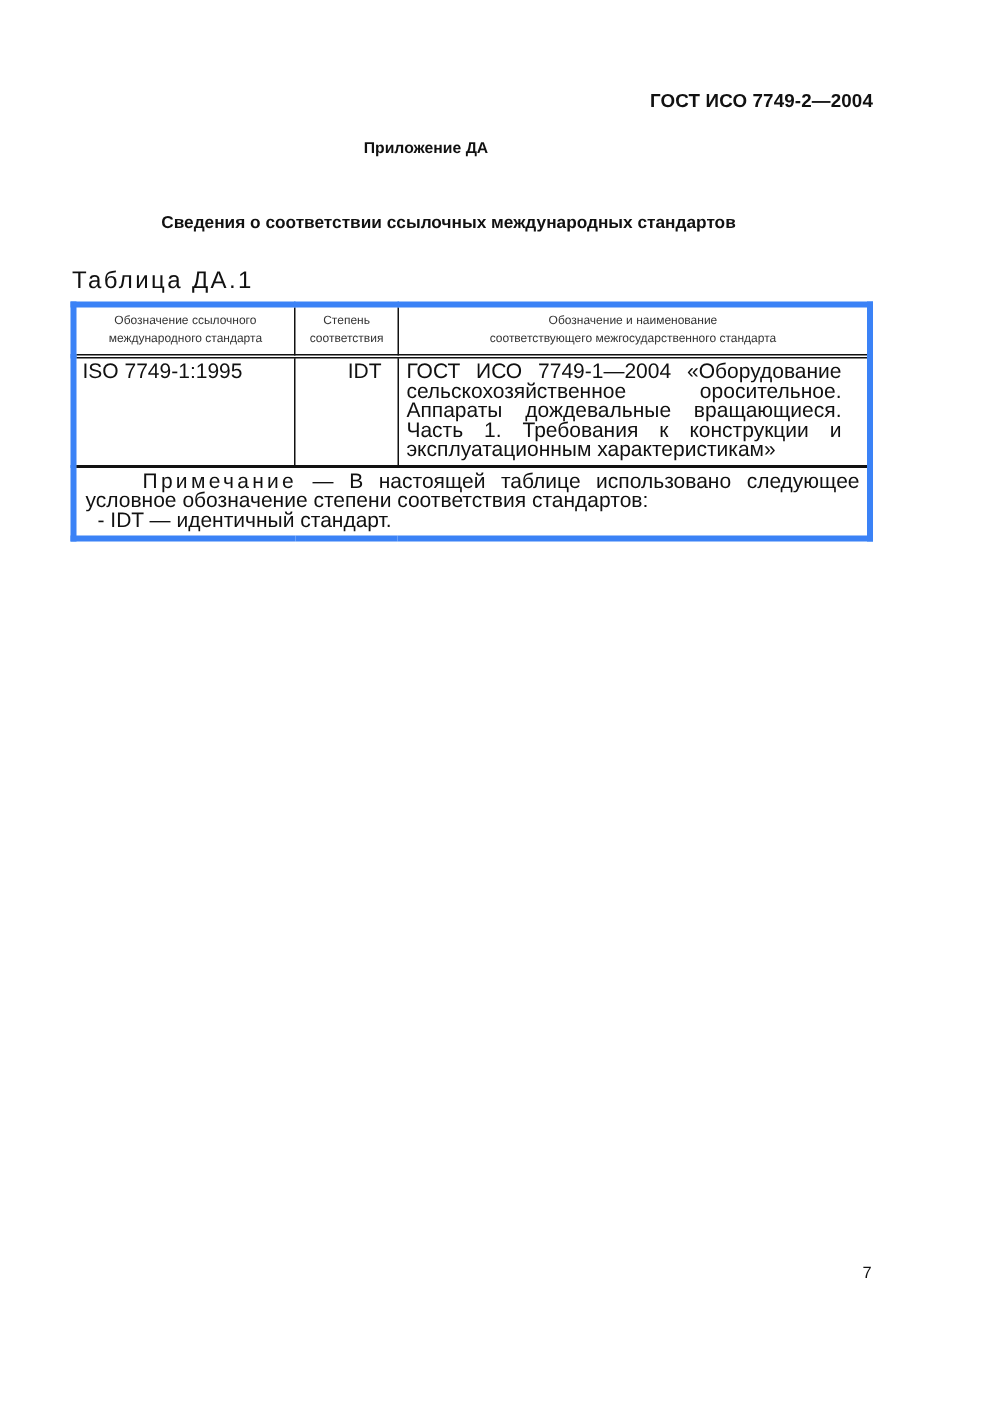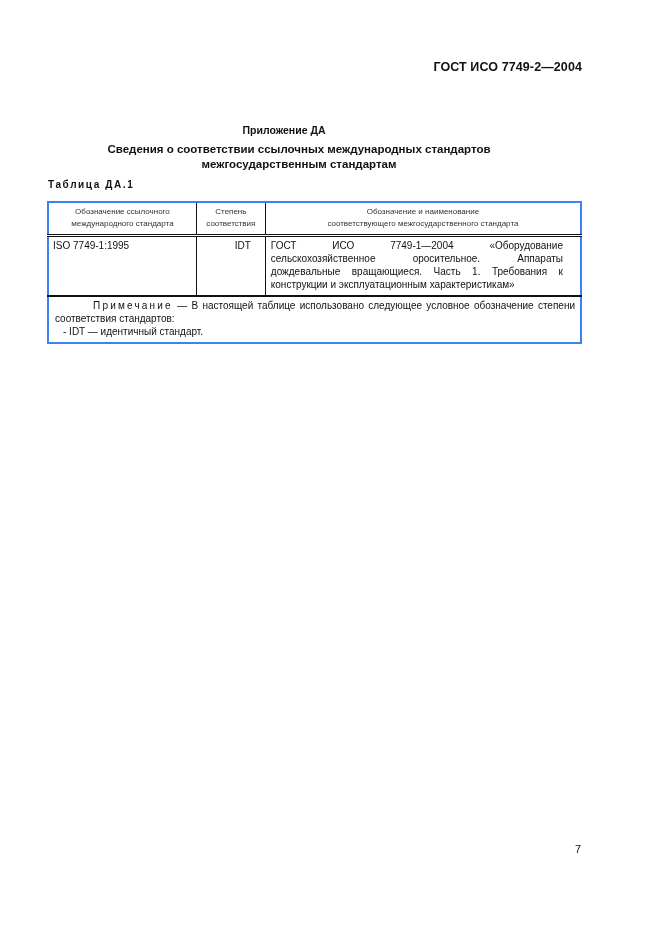--- a/index.html
+++ b/index.html
@@ -1,28 +1,28 @@
 <!DOCTYPE html>
 <html><head>
 <meta charset="utf-8">
 <style>
   html, body { margin: 0; padding: 0; background: #ffffff; }
   body { width: 661px; height: 935px; position: relative; overflow: hidden;
          font-family: "Liberation Sans", "DejaVu Sans", sans-serif; color: #111; }
   .doc-code { position: absolute; top: 60px; right: 79px; font-weight: bold; font-size: 12.5px; letter-spacing: 0.1px; }
-  .annex { position: absolute; top: 92px; left: 0; width: 568px; text-align: center; font-weight: bold; font-size: 10.5px; line-height: 14px; margin-top: 31px; }
+  .annex { position: absolute; top: 92px; left: 0; width: 568px; text-align: center; font-weight: bold; font-size: 10.5px; line-height: 14px; }
   .annex .sub { font-weight: bold; }
   .title { position: absolute; top: 142px; left: 0; width: 598px; text-align: center; font-weight: bold; font-size: 11.5px; line-height: 15px; }
-  .table-label { position: absolute; top: 179px; left: 48px; font-size: 10px; letter-spacing: 1.6px; font-weight: bold; }
+  .table-label { position: absolute; top: 179px; left: 48px; font-size: 16px; letter-spacing: 1.6px; }
   .tbl { position: absolute; top: 201px; left: 47px; width: 535px; border-collapse: collapse; font-size: 10px; }
-  .tbl { border: 2px solid #3b82f6; }
+  .tbl { border: 4px solid #3b82f6; }
   .tbl th { font-weight: normal; font-size: 8px; color: #333; text-align: center; line-height: 12px; padding: 3px 2px 4px 2px; vertical-align: middle; border-left: 1px solid #111; }
   .tbl th:first-child { border-left: none; }
   .tbl thead tr { border-bottom: 3px double #111; height: 30px; }
-  .tbl td { vertical-align: top; line-height: 13px; padding: 2px 4px 4px 4px; border-left: 1px solid #111; font-size: 10px; }
+  .tbl td { vertical-align: top; line-height: 13px; padding: 2px 4px 4px 4px; border-left: 1px solid #111; font-size: 14px; }
   .tbl td:first-child { border-left: none; }
   .tbl td.c { text-align: center; padding-left: 28px; }
   .tbl td.j { text-align: justify; padding-left: 5px; padding-right: 17px; }
   .tbl tr.body-row { border-bottom: 2px solid #111; }
   .tbl td.note { border-left: none; padding: 2px 5px 4px 6px; line-height: 13px; }
   .note-head { letter-spacing: 2.2px; padding-left: 16px; }
   .note-first { text-indent: 22px; text-align: justify; }
   .note-item { padding-left: 8px; }
   .page-num { position: absolute; top: 843px; left: 575px; font-size: 11px; }
   .col1 { width: 149px; } .col2 { width: 69px; } .col3 { width: 317px; }
@@ -31,21 +31,20 @@
 <body>
 
 <div class="doc-code">ГОСТ ИСО 7749-2—2004</div>
 
 <div class="annex">
   <div>Приложение ДА</div>
 </div>
 
 <div class="title">
   <div>Сведения о соответствии ссылочных международных стандартов</div>
-  <div>межгосударственным стандартам</div>
 </div>
 
 <div class="table-label">Таблица ДА.1</div>
 
 <table class="tbl">
   <colgroup>
       <col class="col1">
       <col class="col2">
       <col class="col3">
     </colgroup>

